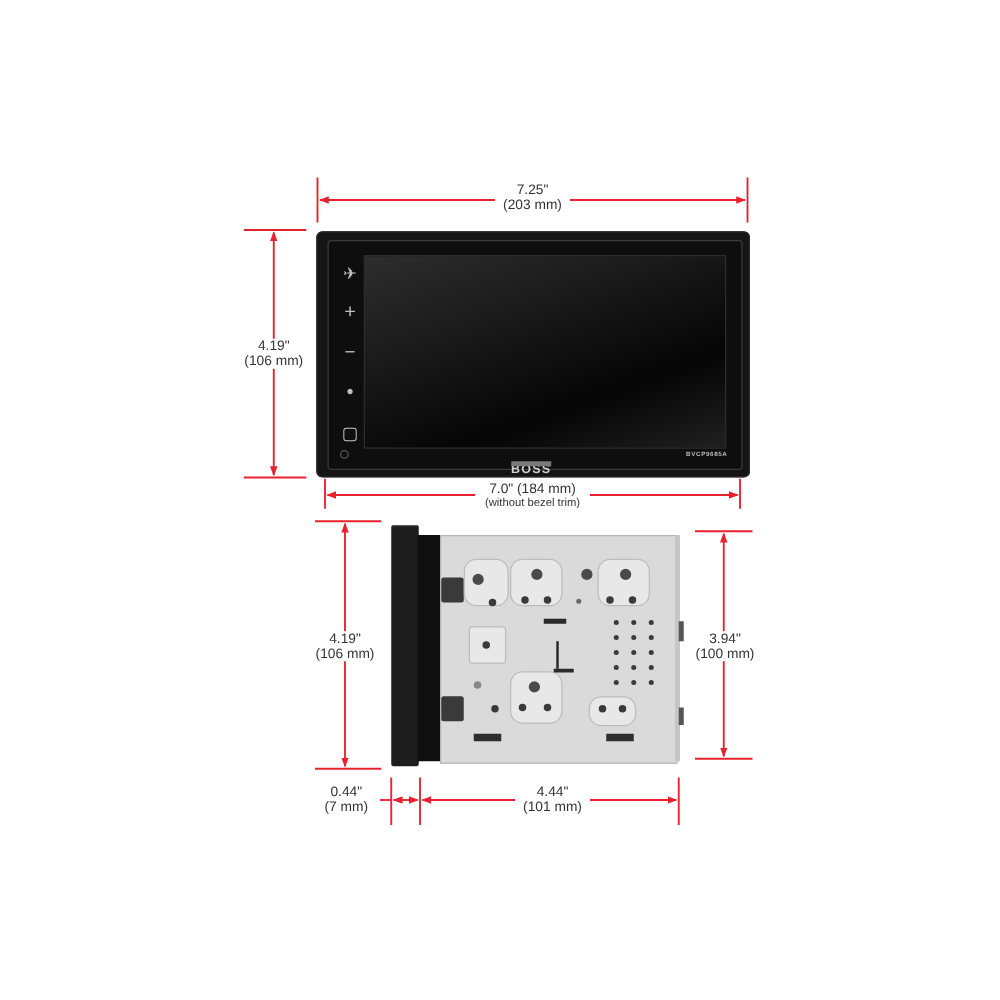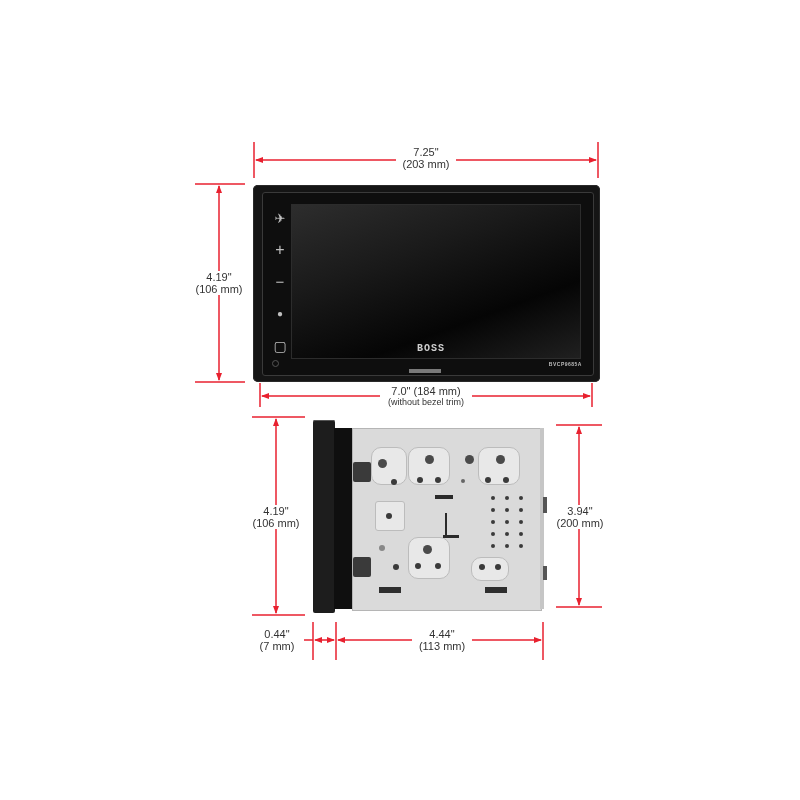--- a/index.html
+++ b/index.html
@@ -6,21 +6,21 @@
   body { width: 800px; height: 800px; position: relative; overflow: hidden; font-family: "Liberation Sans", sans-serif; }
   .abs { position: absolute; }
   .lbl { position: absolute; color: #333333; font-size: 11px; line-height: 12px; text-align: center; white-space: nowrap; background: #ffffff; }
   svg { position: absolute; left: 0; top: 0; }
 
   
   .front-bezel { left: 253px; top: 185px; width: 347px; height: 197px; background: #151515; border-radius: 5px; box-shadow: inset 0 0 0 1px #2a2a2a; }
   .front-inner { left: 262px; top: 192px; width: 330px; height: 182px; background: #0e0e0e; border: 1px solid #3a3a3a; border-radius: 3px; }
   .screen { left: 291px; top: 204px; width: 288px; height: 153px; background: linear-gradient(160deg, #2d2d2d 0%, #1a1a1a 35%, #050505 70%, #202020 100%); border: 1px solid #2c2c2c; }
   .side-icon { position: absolute; left: 272px; width: 16px; height: 14px; color: #bfbfbf; font-size: 13px; line-height: 14px; text-align: center; }
-  .brand { left: 405px; top: 344px; width: 40px; height: 12px; color: #d0d0d0; font-size: 10px; font-weight: bold; letter-spacing: 1px; text-align: right; line-height: 10px; font-family: Liberation Mono, monospace; }
+  .brand { left: 405px; top: 371px; width: 40px; height: 12px; color: #d0d0d0; font-size: 10px; font-weight: bold; letter-spacing: 1px; text-align: center; line-height: 10px; }
   .brand-sub { left: 409px; top: 369px; width: 32px; height: 4px; background: #7a7a7a; }
   .model { left: 530px; top: 361px; width: 52px; color: #bdbdbd; font-size: 5px; font-weight: bold; letter-spacing: 0.5px; text-align: right; }
 
   
   .side-face { left: 313px; top: 420px; width: 22px; height: 193px; background: #1d1d1d; border-radius: 2px; box-shadow: inset 0 1px 0 #555; }
   .side-face2 { left: 334px; top: 428px; width: 19px; height: 181px; background: #0f0f0f; }
   .chassis { left: 352px; top: 428px; width: 188px; height: 181px; background: #dadada; border: 1px solid #b5b5b5; }
   .chassis-rail { left: 540px; top: 428px; width: 4px; height: 181px; background: #c6c6c6; }
   .hole { position: absolute; width: 6px; height: 6px; border-radius: 50%; background: #3a3a3a; }
   .hole.l { width: 9px; height: 9px; background: #4a4a4a; }
@@ -157,24 +157,24 @@
   <div class="sm" style="font-size:9px; line-height:11px;">(without bezel trim)</div>
 </div>
 
 <div class="lbl" style="left:247px; top:505px; width:58px;">
   <div>4.19"</div>
   <div>(106 mm)</div>
 </div>
 
 <div class="lbl" style="left:552px; top:505px; width:56px;">
   <div>3.94"</div>
-  <div>(200 mm)</div>
+  <div>(100 mm)</div>
 </div>
 
 <div class="lbl" style="left:250px; top:628px; width:54px;">
   <div>0.44"</div>
   <div>(7 mm)</div>
 </div>
 
 <div class="lbl" style="left:412px; top:628px; width:60px;">
   <div>4.44"</div>
-  <div>(113 mm)</div>
+  <div>(101 mm)</div>
 </div>
 
 </body></html>

